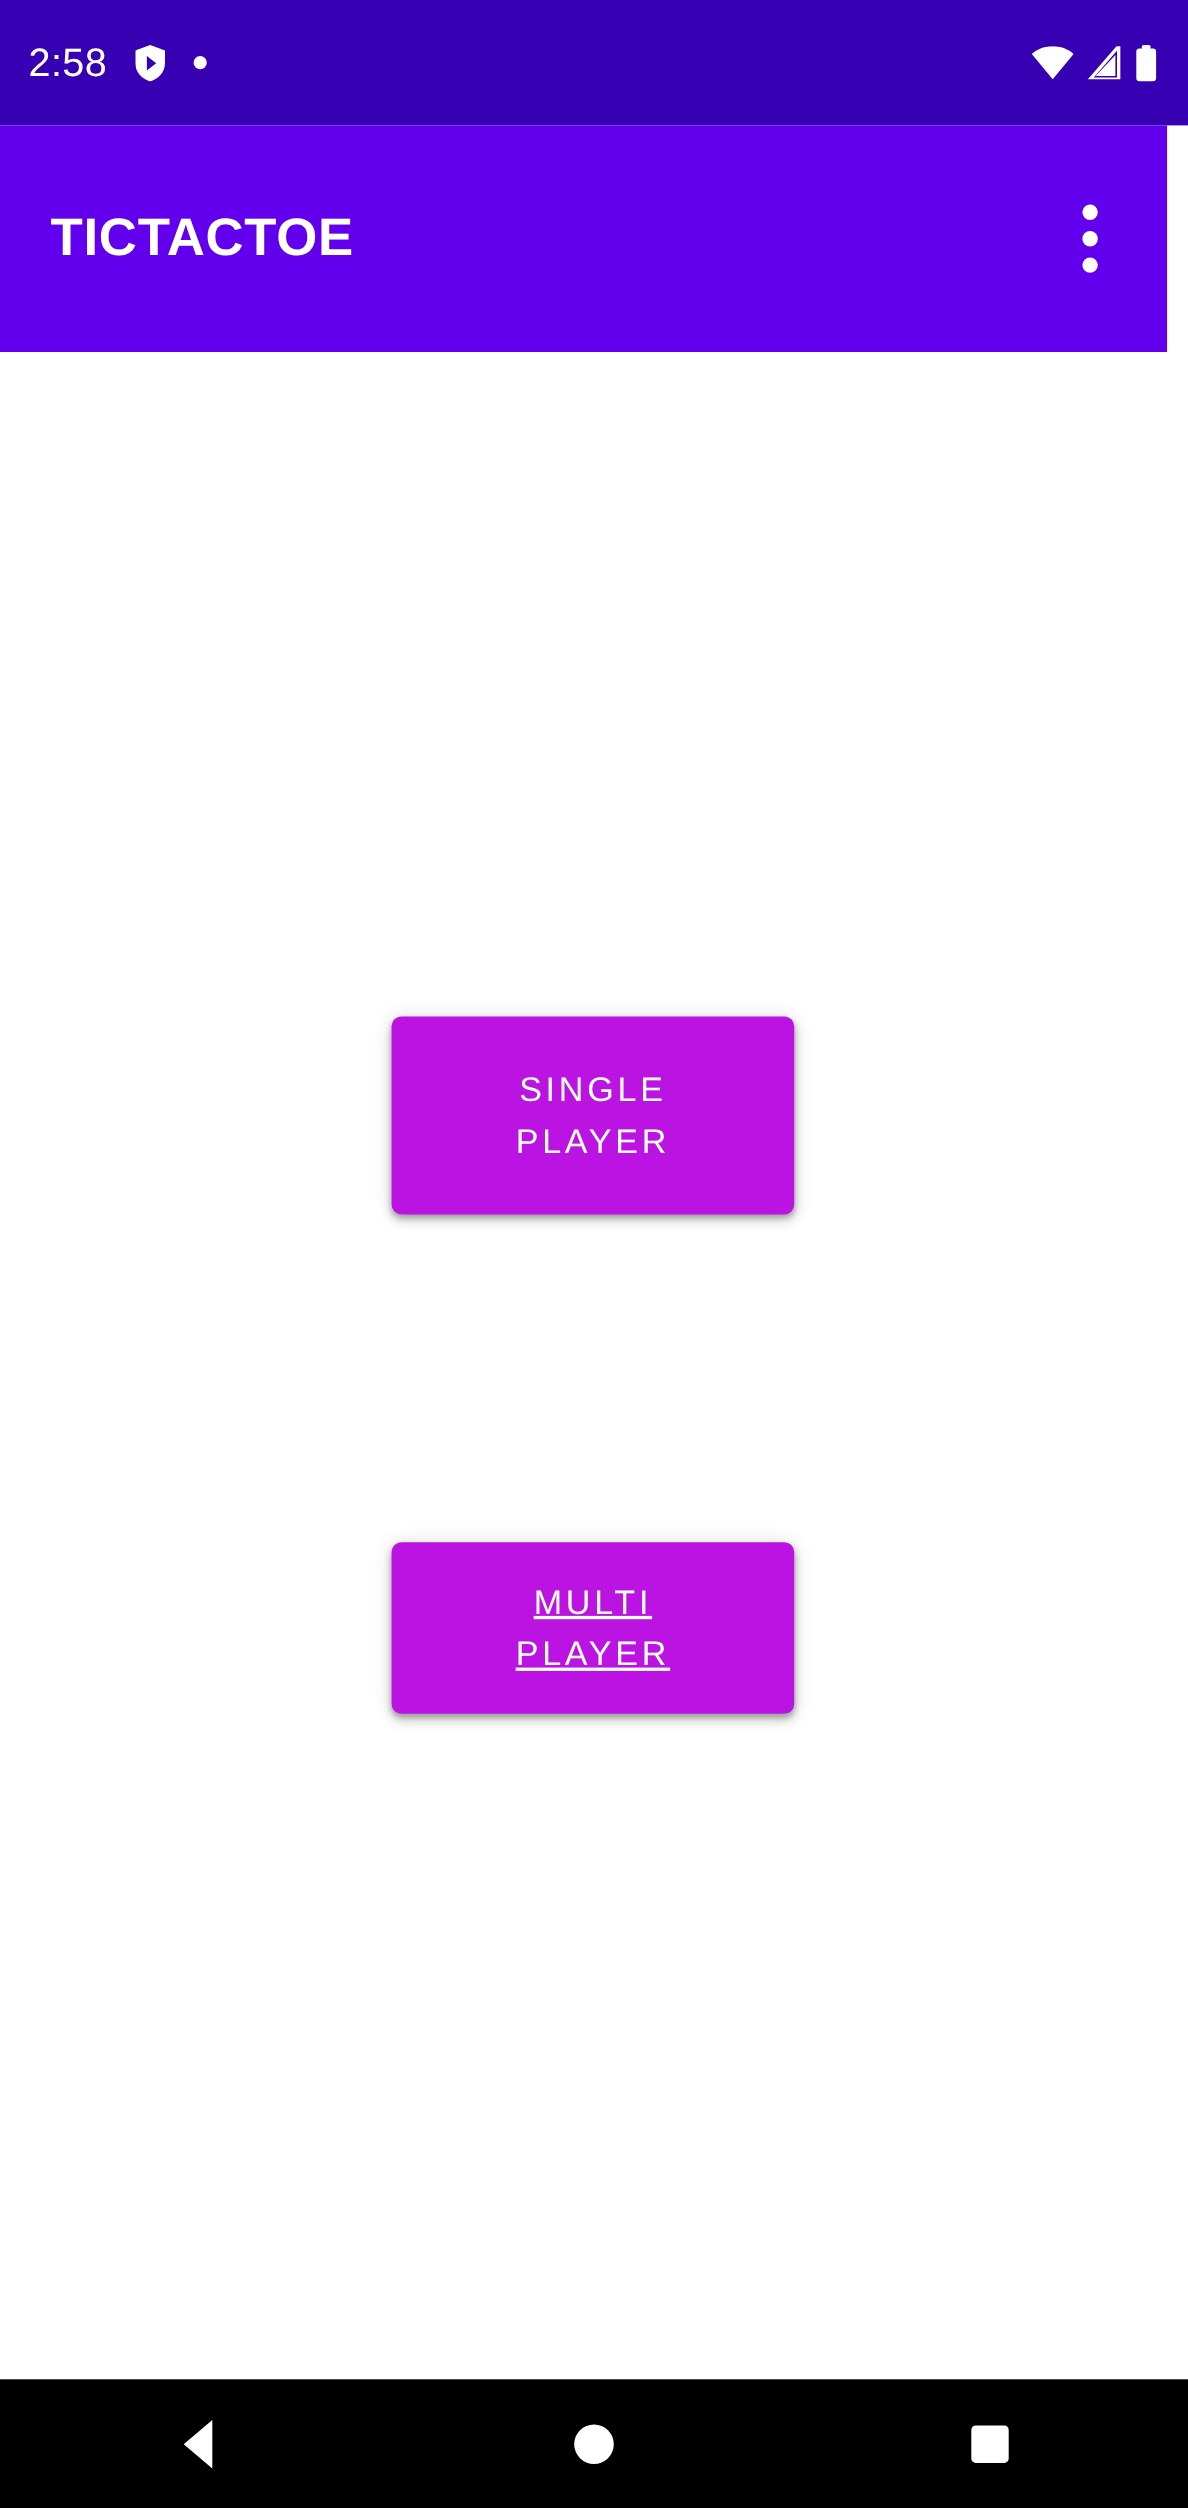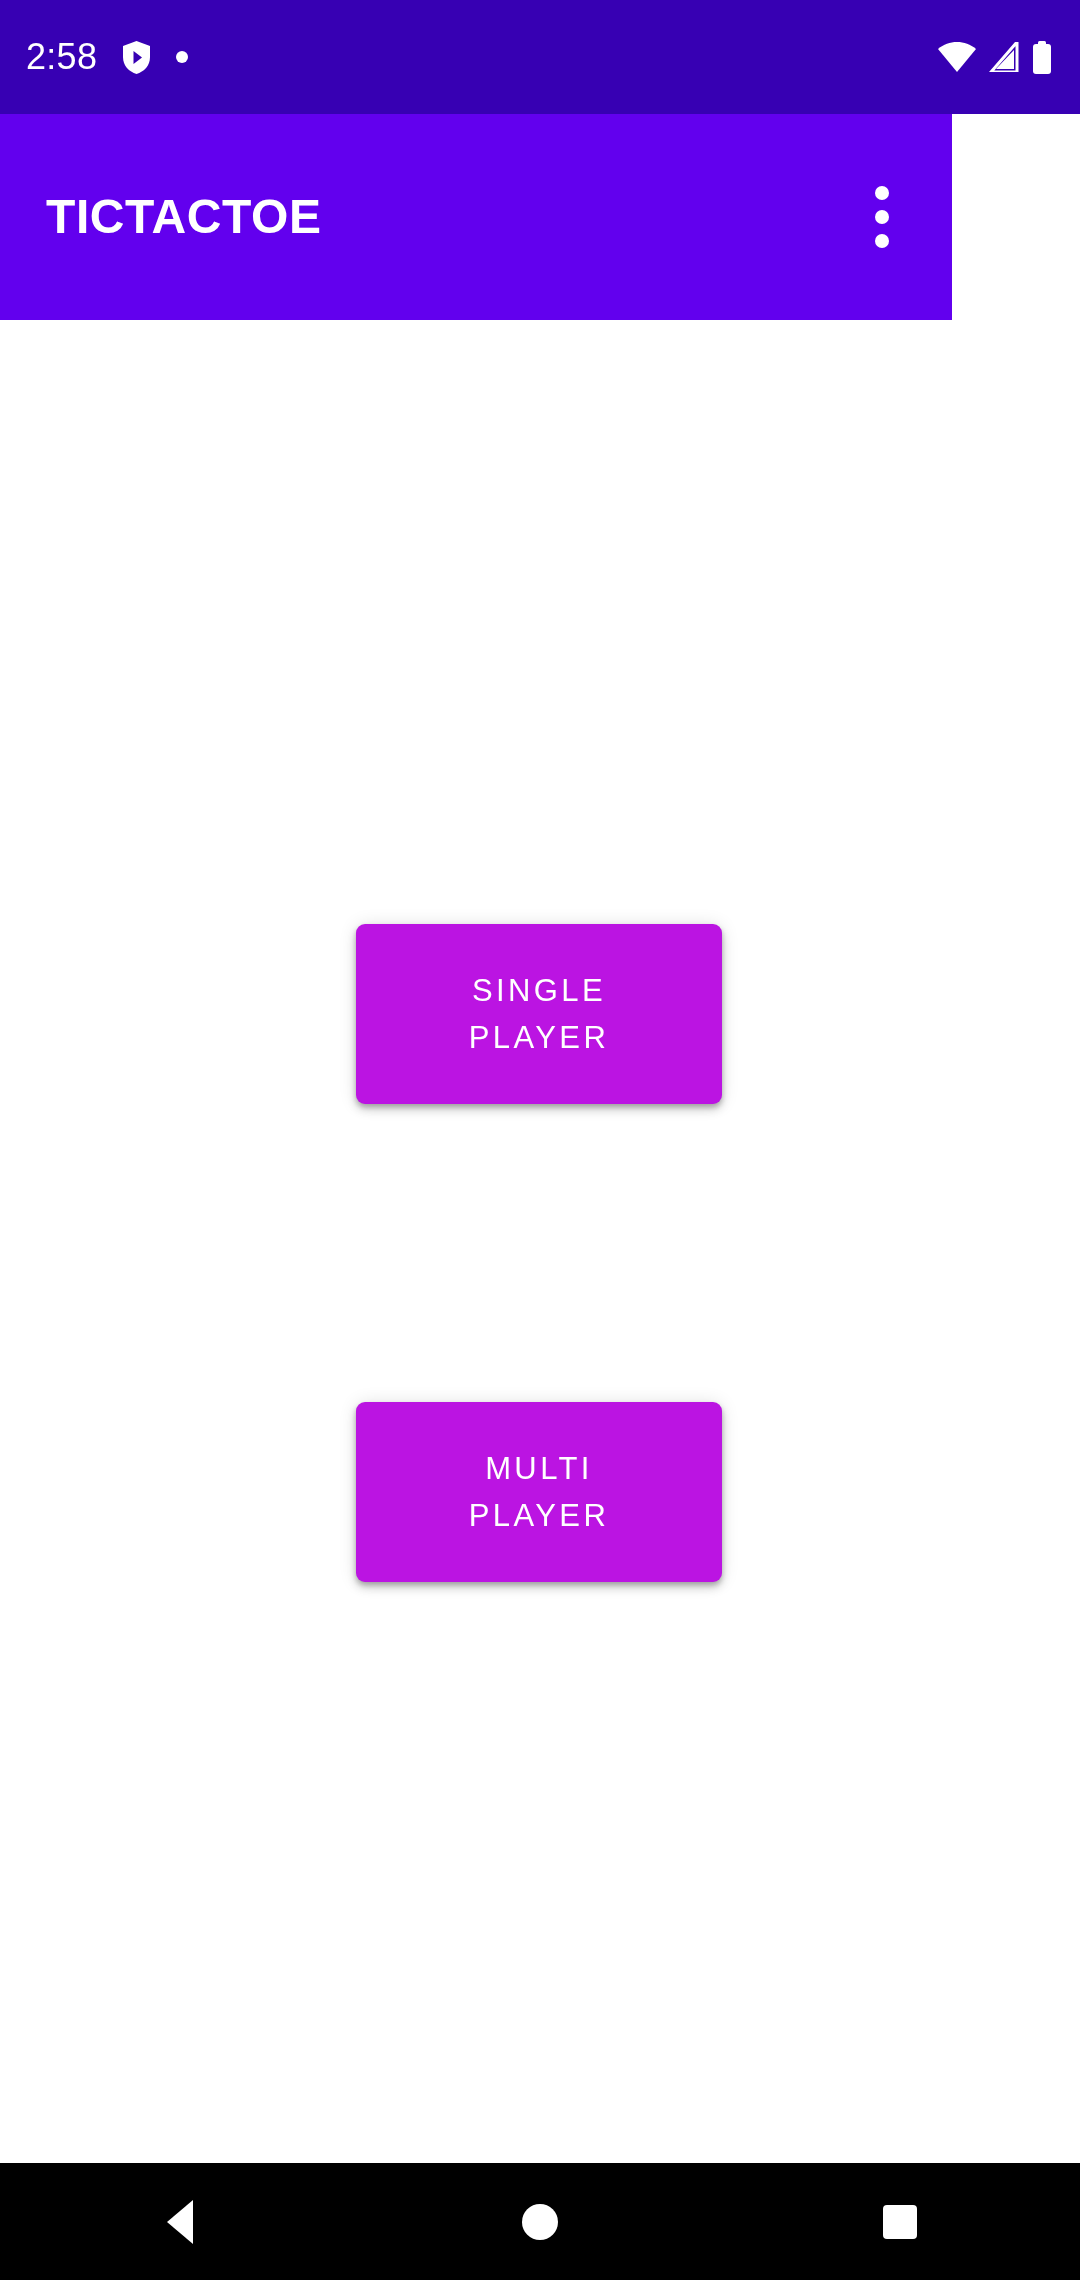--- a/index.html
+++ b/index.html
@@ -56,21 +56,21 @@
     display: flex;
     align-items: center;
     gap: 11px;
   }
   .wifi-icon svg, .signal-icon svg, .battery-icon svg { display: block; }
 
   
   #app-bar {
     position: absolute;
     top: 114px; left: 0;
-    width: 952px;
+    width: 1061px;
     height: 206px;
     background: #6200EE;
     display: flex;
     align-items: center;
     box-sizing: border-box;
     padding: 0 22px 0 46px;
   }
   #app-bar-title {
     color: #ffffff;
     font-size: 48px;
@@ -135,21 +135,21 @@
     text-align: center;
     font-family: "Liberation Sans", sans-serif;
     box-shadow: 0 3px 5px rgba(0,0,0,0.22), 0 1px 18px rgba(0,0,0,0.12), 0 6px 10px rgba(0,0,0,0.14);
     cursor: pointer;
     padding: 0;
     display: flex;
     align-items: center;
     justify-content: center;
   }
   #single-player-button { top: 604px; height: 180px; }
-  #multi-player-button  { top: 1082px; height: 180px; }
+  #multi-player-button  { top: 1082px; height: 156px; text-decoration: underline; }
   .btn-label { white-space: pre-line; display: block; }
 
   #footer-credit {
     position: absolute;
     top: 1545px;
     left: 0;
     width: 1080px;
     text-align: center;
     color: #1122CC;
     font-size: 42px;

